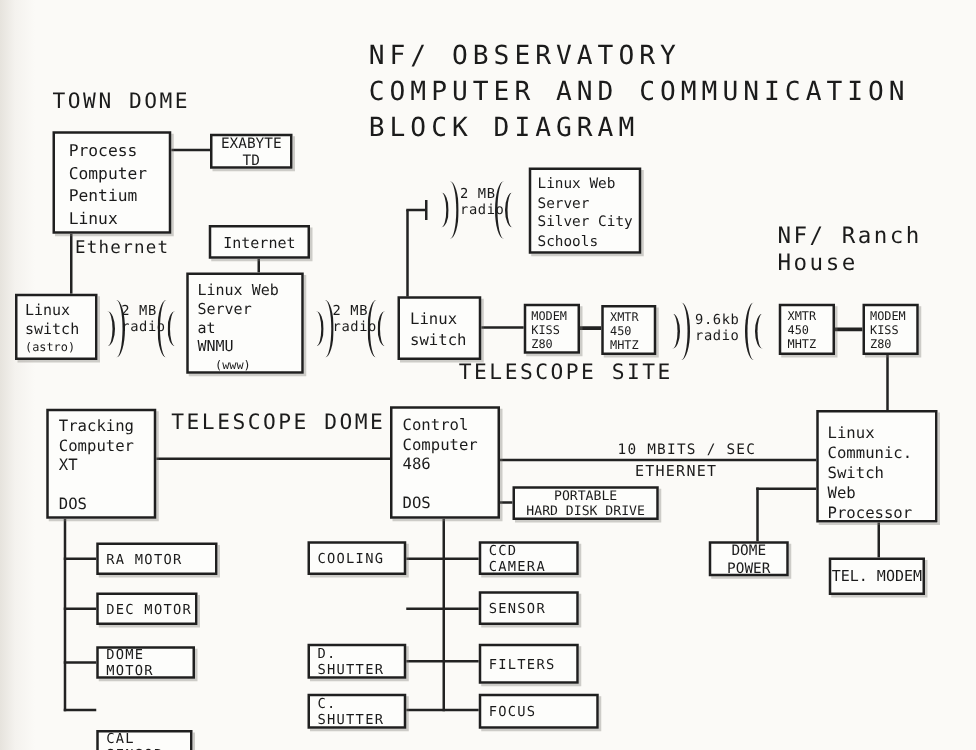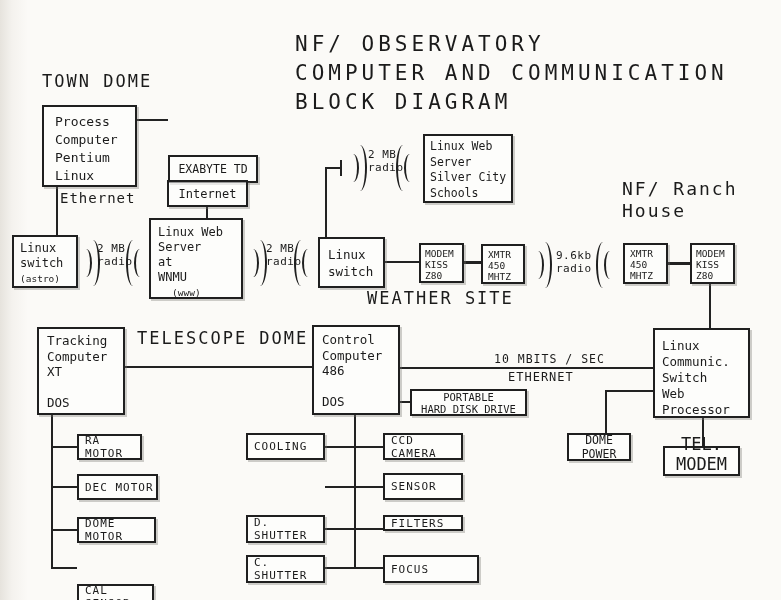--- a/index.html
+++ b/index.html
@@ -39,21 +39,21 @@
 
   <div class="h-title">
     <div>NF/ OBSERVATORY</div>
     <div>COMPUTER AND COMMUNICATION</div>
     <div>BLOCK DIAGRAM</div>
   </div>
 
   <div class="h-sec" style="left:42px;top:71px;">TOWN DOME</div>
   <div class="h-sec pre" style="left:622px;top:178px;font-size:18px;line-height:22px;">NF/ Ranch
 House</div>
-  <div class="h-sec" style="left:367px;top:288px;">WEATHER SITE</div>
+  <div class="h-sec" style="left:367px;top:288px;">TELESCOPE SITE</div>
   <div class="h-sec" style="left:137px;top:328px;">TELESCOPE DOME</div>
 
   <i class="ln" style="left:137px;top:119px;width:31px;height:2px;"></i>
   <i class="ln" style="left:56px;top:187px;width:2px;height:48px;"></i>
   <i class="ln" style="left:206px;top:207px;width:2px;height:11px;"></i>
   <i class="ln" style="left:325px;top:168px;width:2px;height:70px;"></i>
   <i class="ln" style="left:325px;top:167px;width:16px;height:2px;"></i>
   <i class="ln" style="left:340px;top:160px;width:2px;height:16px;"></i>
   <i class="ln" style="left:385px;top:261px;width:34px;height:2px;"></i>
   <i class="ln" style="left:464px;top:261px;width:17px;height:3px;"></i>
@@ -126,21 +126,21 @@
   <span class="wire-lbl" style="left:494px;top:352px;font-size:11.5px;text-align:right;">10 MBITS / SEC</span>
   <span class="wire-lbl" style="left:508px;top:370px;font-size:12px;">ETHERNET</span>
 
   <div class="bx" style="left:42px;top:105px;width:95px;height:82px;padding:6px 0 0 11px;font-size:13px;line-height:18px;">
     <span class="lbl">Process
 Computer
 Pentium
 Linux</span>
   </div>
 
-  <div class="bx cen" style="left:168px;top:107px;width:90px;height:28px;font-size:11.5px;margin-top:48px;">
+  <div class="bx cen" style="left:168px;top:107px;width:66px;height:28px;font-size:11.5px;">
     <span class="lbl">EXABYTE TD</span>
   </div>
 
   <div class="bx cen" style="left:167px;top:180px;width:81px;height:27px;font-size:12px;">
     <span class="lbl">Internet</span>
   </div>
 
   <div class="bx" style="left:12px;top:235px;width:66px;height:53px;padding:4px 0 0 6px;font-size:12px;line-height:15px;">
     <span class="lbl">Linux
 switch</span>
@@ -217,25 +217,25 @@
 Communic.
 Switch
 Web
 Processor</span>
   </div>
 
   <div class="bx cen" style="left:567px;top:433px;width:64px;height:28px;font-size:11.5px;">
     <span class="lbl">DOME POWER</span>
   </div>
 
-  <div class="bx cen" style="left:663px;top:446px;width:77px;height:30px;font-size:17px;align-items:flex-end;">
+  <div class="bx cen" style="left:663px;top:446px;width:77px;height:30px;font-size:12px;">
     <span class="lbl">TEL. MODEM</span>
   </div>
 
-  <div class="bx row" style="left:77px;top:434px;width:65px;height:26px;align-items:center;">
+  <div class="bx row" style="left:77px;top:434px;width:97px;height:26px;align-items:center;">
     <span>RA MOTOR</span>
   </div>
   <div class="bx row" style="left:77px;top:474px;width:81px;height:26px;">
     <span>DEC MOTOR</span>
   </div>
   <div class="bx row" style="left:77px;top:517px;width:79px;height:26px;">
     <span>DOME MOTOR</span>
   </div>
   <div class="bx row" style="left:77px;top:584px;width:77px;height:26px;">
     <span>CAL SENSOR</span>
@@ -250,20 +250,20 @@
   <div class="bx row" style="left:246px;top:555px;width:79px;height:28px;">
     <span>C. SHUTTER</span>
   </div>
 
   <div class="bx row" style="left:383px;top:433px;width:80px;height:27px;">
     <span>CCD CAMERA</span>
   </div>
   <div class="bx row" style="left:383px;top:473px;width:80px;height:27px;">
     <span>SENSOR</span>
   </div>
-  <div class="bx row" style="left:383px;top:515px;width:80px;height:16px;">
+  <div class="bx row" style="left:383px;top:515px;width:80px;height:32px;">
     <span>FILTERS</span>
   </div>
   <div class="bx row" style="left:383px;top:555px;width:96px;height:28px;">
     <span>FOCUS</span>
   </div>
 
 </div>
 
 </body></html>

